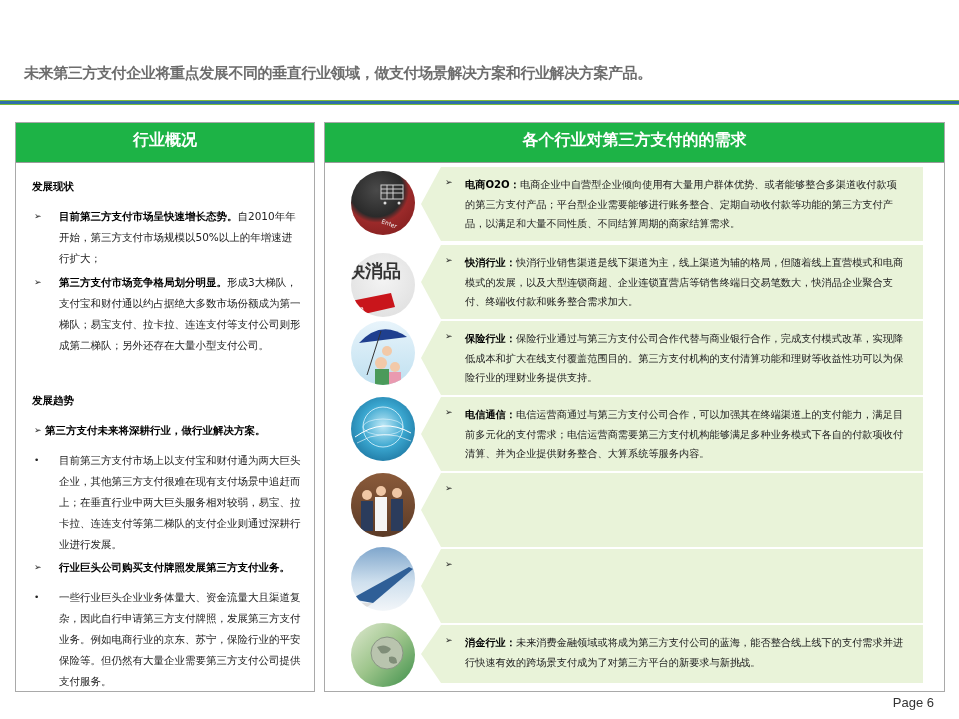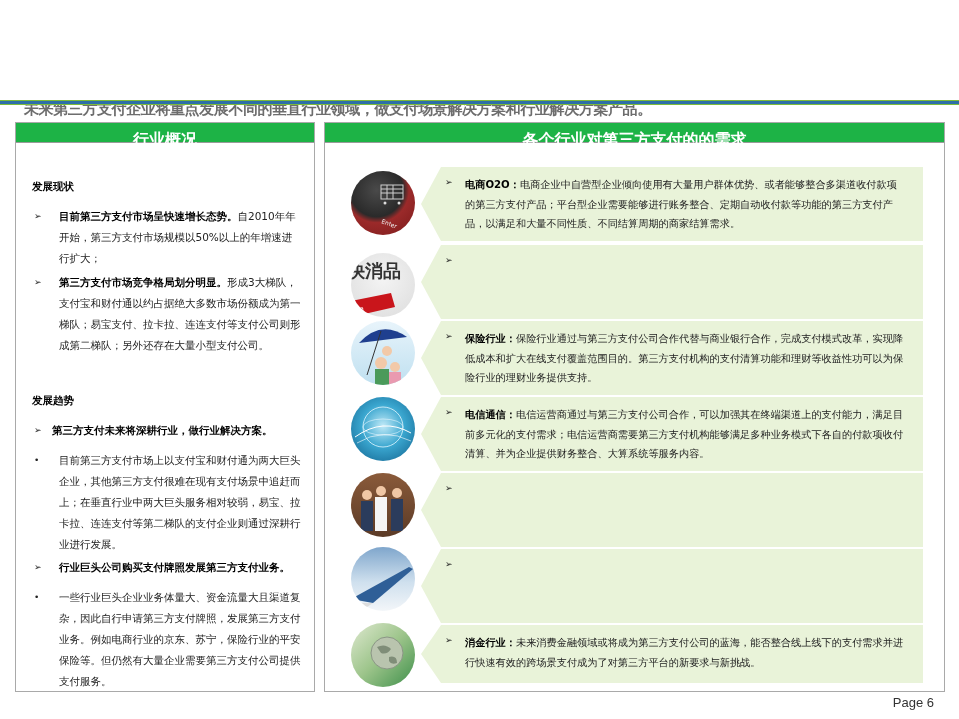--- a/index.html
+++ b/index.html
@@ -3,35 +3,34 @@
 <meta charset="utf-8">
 <style>
   * { box-sizing: border-box; margin: 0; padding: 0; }
   html, body { width: 959px; height: 719px; background: #ffffff; overflow: hidden; }
   body { position: relative; font-family: "DejaVu Sans", "Liberation Sans", sans-serif; color: #222; }
 
   .headline {
     position: absolute; left: 24px; top: 64px;
     font-size: 15px; font-weight: bold; color: #6d6d6d; letter-spacing: -0.4px;
     white-space: nowrap;
-    margin-top: 36px;
   }
   .divider { position: absolute; left: 0; top: 100px; width: 959px; height: 5px; }
   .divider .g1 { height: 1px; background: #7dbb3b; }
   .divider .b { height: 3px; background: #2e6fa7; }
   .divider .g2 { height: 1px; background: #7dbb3b; }
 
   .panel {
     position: absolute; top: 122px; height: 570px;
     border: 1px solid #a9a9a9; background: #fff;
   }
   .panel.left { left: 15px; width: 300px; }
   .panel.right { left: 324px; width: 621px; }
   .panel-header {
-    height: 20px; background: #1db346; color: #fff;
+    height: 40px; background: #1db346; color: #fff;
     font-size: 16px; font-weight: bold; text-align: center; line-height: 34px;
     border-bottom: 1px solid #9a9a9a;
   }
 
   
   .lp { position: absolute; left: 0; top: 35px; width: 100%; font-size: 10.5px; line-height: 21px; color: #222; }
   .sec-title { position: absolute; left: 16px; font-weight: bold; font-size: 10.5px; color: #000; }
   .item { position: absolute; left: 16px; width: 270px; }
   .item .mark { position: absolute; left: 2px; top: 0; font-size: 9px; color: #222; }
   .item .txt { margin-left: 27px; }
@@ -80,21 +79,21 @@
 
     <div class="item" style="top:114px;">
       <span class="mark">➢</span>
       <div class="txt"><span class="b">第三方支付市场竞争格局划分明显。</span><span>形成3大梯队，支付宝和财付通以约占据绝大多数市场份额成为第一梯队；易宝支付、拉卡拉、连连支付等支付公司则形成第二梯队；另外还存在大量小型支付公司。</span></div>
     </div>
 
     <div class="sec-title" style="top:232px;">发展趋势</div>
 
     <div class="item" style="top:262px;">
       <span class="mark">➢</span>
-      <div class="txt" style="margin-left:20px;"><span class="b">第三方支付未来将深耕行业，做行业解决方案。</span></div>
+      <div class="txt" style="margin-left:13px;"><span class="b">第三方支付未来将深耕行业，做行业解决方案。</span></div>
     </div>
 
     <div class="item" style="top:292px;">
       <span class="mark">•</span>
       <div class="txt"><span>目前第三方支付市场上以支付宝和财付通为两大巨头企业，其他第三方支付很难在现有支付场景中追赶而上；在垂直行业中两大巨头服务相对较弱，易宝、拉卡拉、连连支付等第二梯队的支付企业则通过深耕行业进行发展。</span></div>
     </div>
 
     <div class="item" style="top:399px;">
       <span class="mark">➢</span>
       <div class="txt"><span class="b">行业巨头公司购买支付牌照发展第三方支付业务。</span></div>
@@ -132,20 +131,21 @@
   <div class="row" style="top:122px;">
     <div class="circle" style="top:8px;background:radial-gradient(circle at 50% 40%, #f4f4f4 0%, #dcdcdc 100%);">
       <svg width="64" height="64" viewBox="0 0 64 64">
           <text x="-4" y="24" font-size="18" font-weight="bold" fill="#333">快消品</text>
           <polygon points="0,48 40,40 44,54 0,64" fill="#c9151b"></polygon>
           <text x="2" y="58" font-size="7" fill="#fff">ina</text>
         </svg>
     </div>
     <div class="callout">
       <span class="mark">➢</span>
+      <div class="txt"><span class="b">快消行业：</span><span>快消行业销售渠道是线下渠道为主，线上渠道为辅的格局，但随着线上直营模式和电商模式的发展，以及大型连锁商超、企业连锁直营店等销售终端日交易笔数大，快消品企业聚合支付、终端收付款和账务整合需求加大。</span></div>
     </div>
   </div>
 
   <div class="row" style="top:198px;">
     <div class="circle" style="top:0;background:linear-gradient(180deg,#e8f4fb 0%,#bfe0f0 100%);">
       <svg width="64" height="64" viewBox="0 0 64 64">
           <path d="M8,22 Q30,-2 56,16 Z" fill="#1f3f8f"></path>
           <line x1="30" y1="10" x2="16" y2="54" stroke="#333" stroke-width="1"></line>
           <circle cx="36" cy="30" r="5" fill="#f2c9a8"></circle>
           <circle cx="30" cy="42" r="6" fill="#f2c9a8"></circle>

